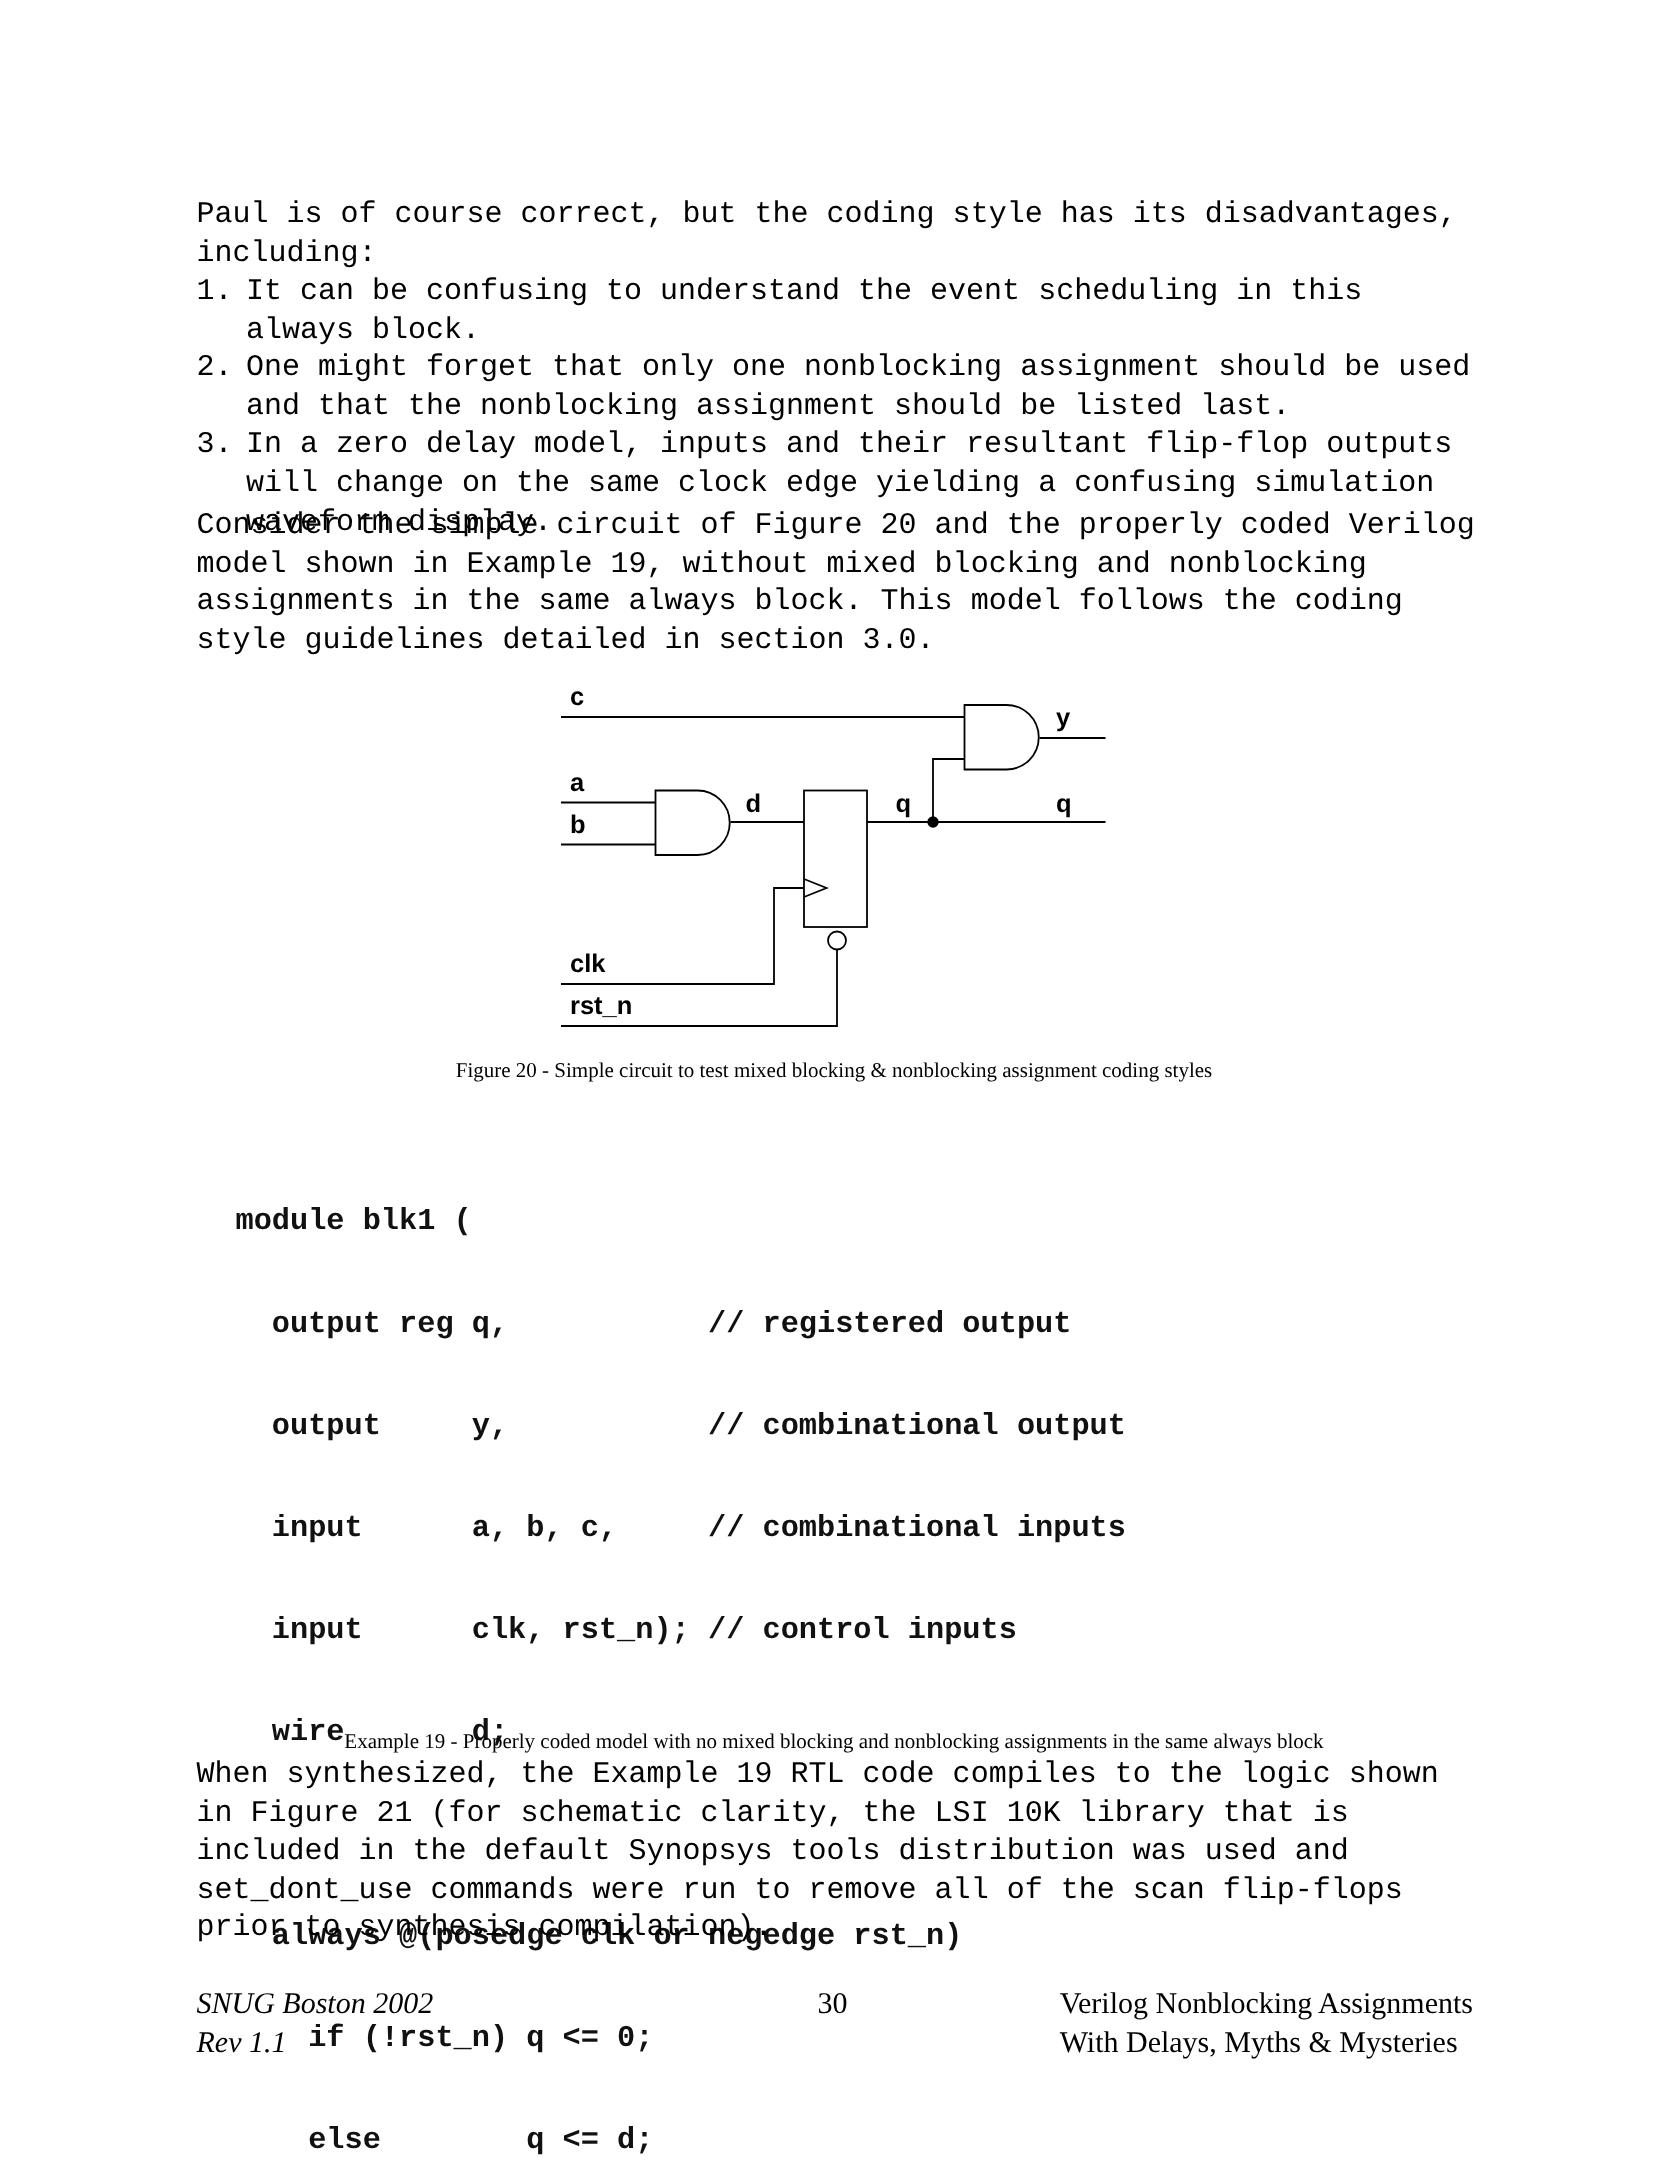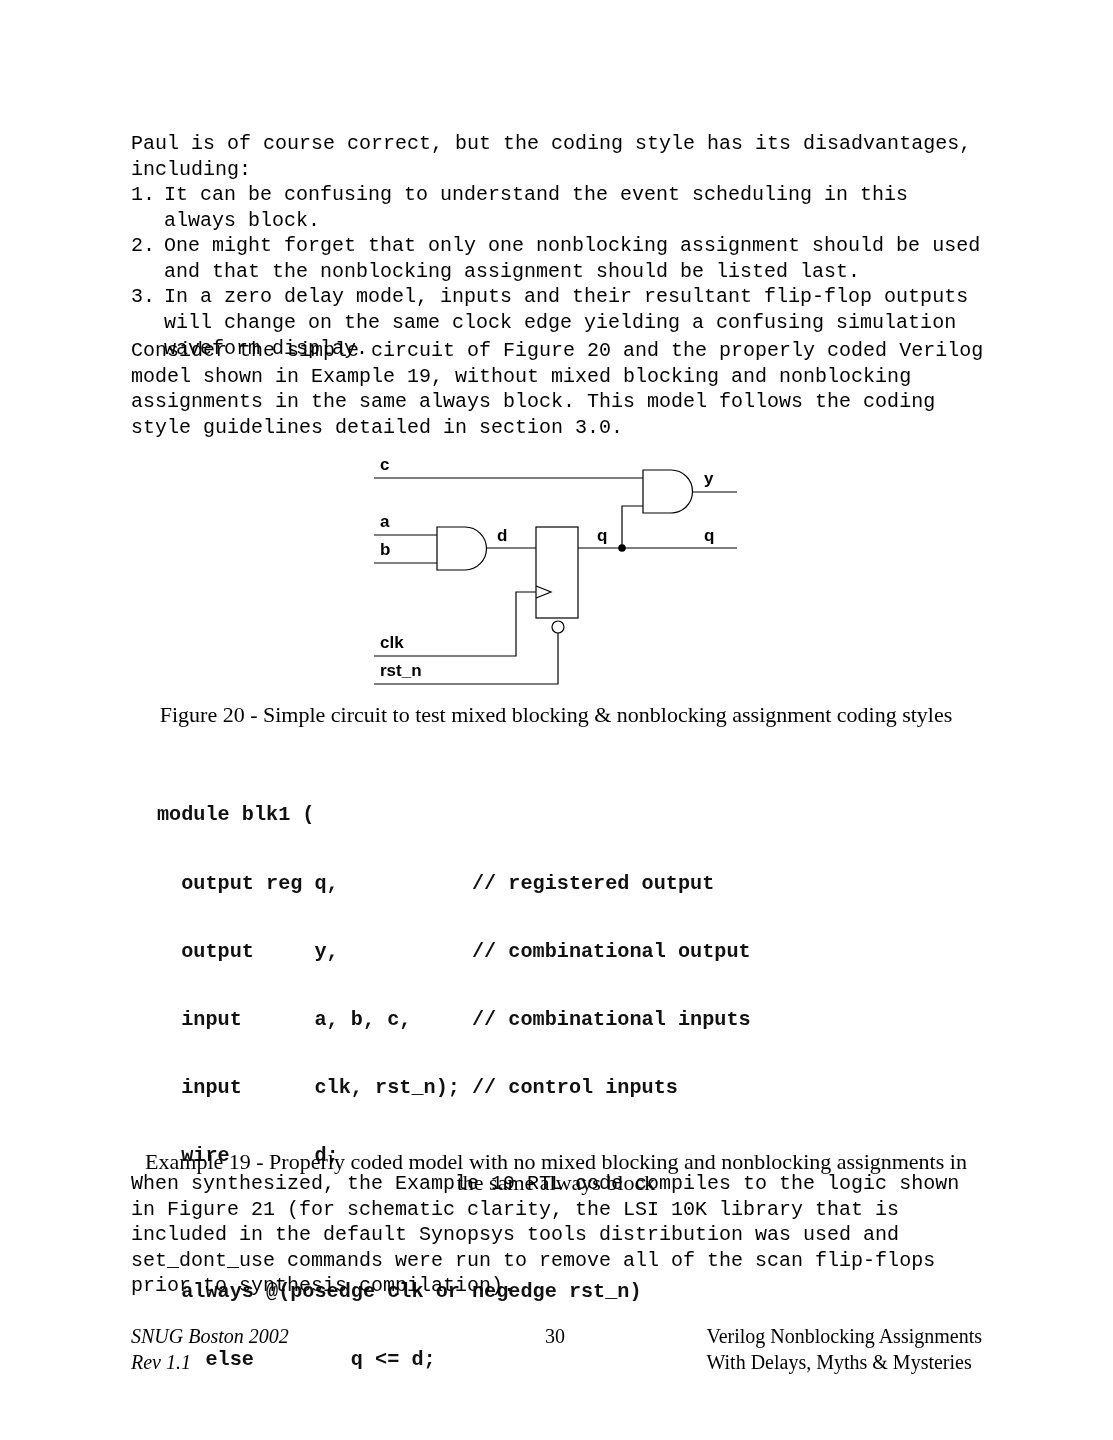--- a/index.html
+++ b/index.html
@@ -4,21 +4,21 @@
 <style>
   html, body { margin: 0; padding: 0; background: #ffffff; }
   body { width: 1113px; height: 1440px; position: relative; overflow: hidden;
          font-family: "Liberation Serif", serif; color: #000; }
   .serif { font-family: Liberation Mono, monospace; font-size: 20px; line-height: 25.6px; }
   .para { position: absolute; left: 131px; width: 860px; margin: 0; }
   .list { position: absolute; left: 131px; width: 860px; margin: 0; padding: 0; list-style: none; }
   .list li { position: relative; padding-left: 33px; }
   .list li .num { position: absolute; left: 0; top: 0; }
   .caption { position: absolute; left: 131px; width: 850px; text-align: center;
-             font-family: "Liberation Serif", serif; font-size: 22px; line-height: 21px; margin: 0; }
+             font-family: "Liberation Serif", serif; font-size: 14px; line-height: 21px; margin: 0; }
   .code { position: absolute; left: 157px; top: 759px; margin: 0;
           font-family: "Liberation Mono", monospace; font-weight: bold;
           font-size: 20.2px; line-height: 22.7px; white-space: pre; color: #111; }
   .code .line { display: block; height: 22.7px; }
   .footer { position: absolute; top: 1323px; font-family: "Liberation Serif", serif;
             font-size: 20px; line-height: 26px; }
   #diagram { position: absolute; left: 360px; top: 450px; }
   #diagram text { font-family: "Liberation Sans", sans-serif; font-weight: bold; font-size: 17px; fill: #000; }
 </style>
 </head>
@@ -80,20 +80,21 @@
 
 <div class="code">
   <span class="line">module blk1 (</span>
   <span class="line">  output reg q,           // registered output</span>
   <span class="line">  output     y,           // combinational output</span>
   <span class="line">  input      a, b, c,     // combinational inputs</span>
   <span class="line">  input      clk, rst_n); // control inputs</span>
   <span class="line">  wire       d;</span>
   <span class="line"></span>
   <span class="line">  always @(posedge clk or negedge rst_n)</span>
+  <span class="line">    if (!rst_n) q &lt;= 0;</span>
   <span class="line">    else        q &lt;= d;</span>
   
   
   
   
 </div>
 
 <p class="caption" style="top:1151px; left:141px; width:830px;">Example 19 - Properly coded model with no mixed blocking and nonblocking assignments in the same always block</p>
 
 <p class="para serif" style="top:1171px; width:840px;">When synthesized, the Example 19 RTL code compiles to the logic shown in Figure 21 (for schematic clarity, the LSI 10K library that is included in the default Synopsys tools distribution was used and set_dont_use commands were run to remove all of the scan flip-flops prior to synthesis compilation).</p>

